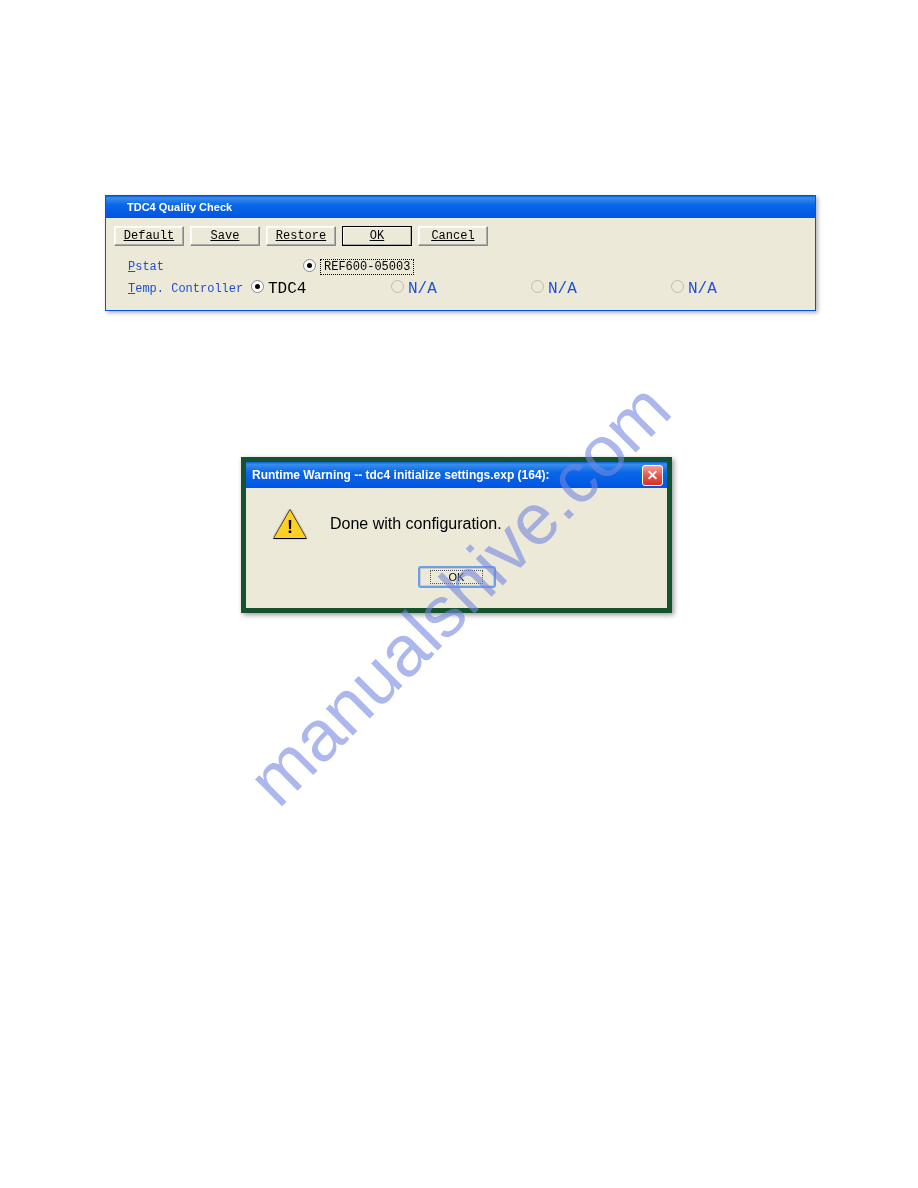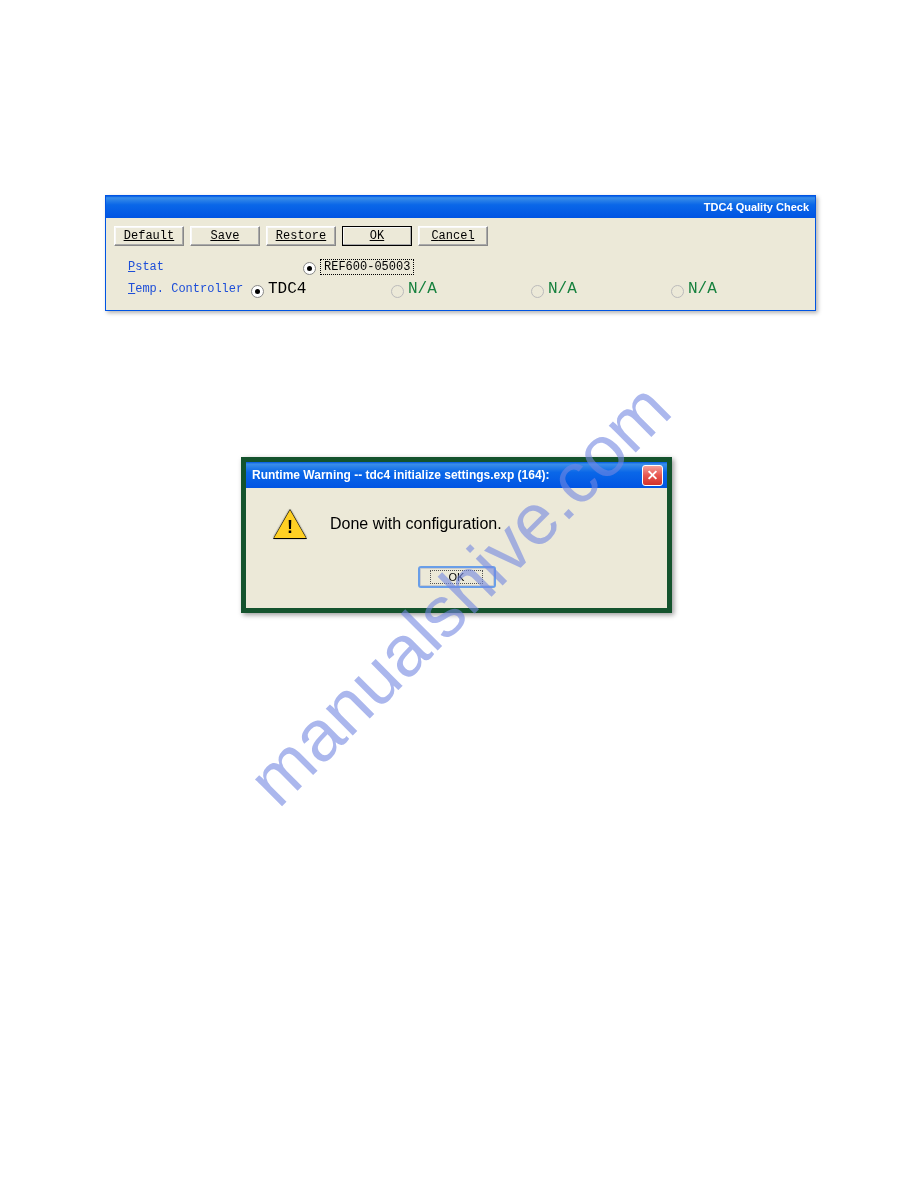--- a/index.html
+++ b/index.html
@@ -37,24 +37,23 @@
     border: 1px solid #0054e3;
     background: #ece9d8;
     box-shadow: 2px 2px 4px rgba(0,0,0,0.3);
   }
   
   .titlebar1 {
     background: linear-gradient(to bottom, #0058e6 0%, #3a8ee8 8%, #0a67e8 40%, #0054e3 100%);
     color: #ffffff;
     font-weight: bold;
     font-size: 11px;
-    padding: 4px 6px;
+    padding: 4px 21px;
     height: 14px;
     line-height: 14px;
-    text-align: right;
   }
   
   .dialog1-body {
     padding: 8px 4px 10px 4px;
     background: #ece9d8;
   }
   
   .button-row {
     display: flex;
     gap: 6px;
@@ -107,21 +106,21 @@
     text-decoration: underline;
   }
   
   .radio-group {
     display: flex;
     gap: 0;
   }
   
   .radio-item {
     display: flex;
-    align-items: flex-end;
+    align-items: flex-start;
     gap: 4px;
     width: 140px;
   }
   
   .radio-dot {
     width: 11px;
     height: 11px;
     border-radius: 50%;
     border: 1px solid #888;
     background: #fff;
@@ -147,21 +146,21 @@
     border: 1px dotted #000;
     padding: 0 3px;
     font-family: "Courier New", monospace;
     font-size: 12px;
   }
   .radio-label {
     font-family: "Courier New", monospace;
     font-size: 16px;
   }
   .radio-label.disabled {
-    color: #15803d;
+    color: #1d4ed8;
   }
   
   
   .dialog2 {
     position: absolute;
     left: 241px;
     top: 457px;
     width: 421px;
     border: 5px solid #14532d;
     background: #ece9d8;

